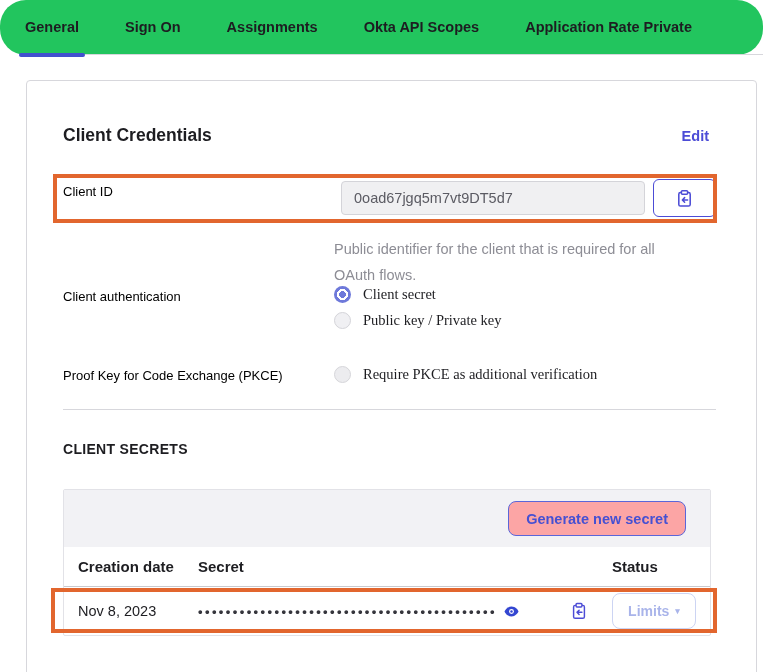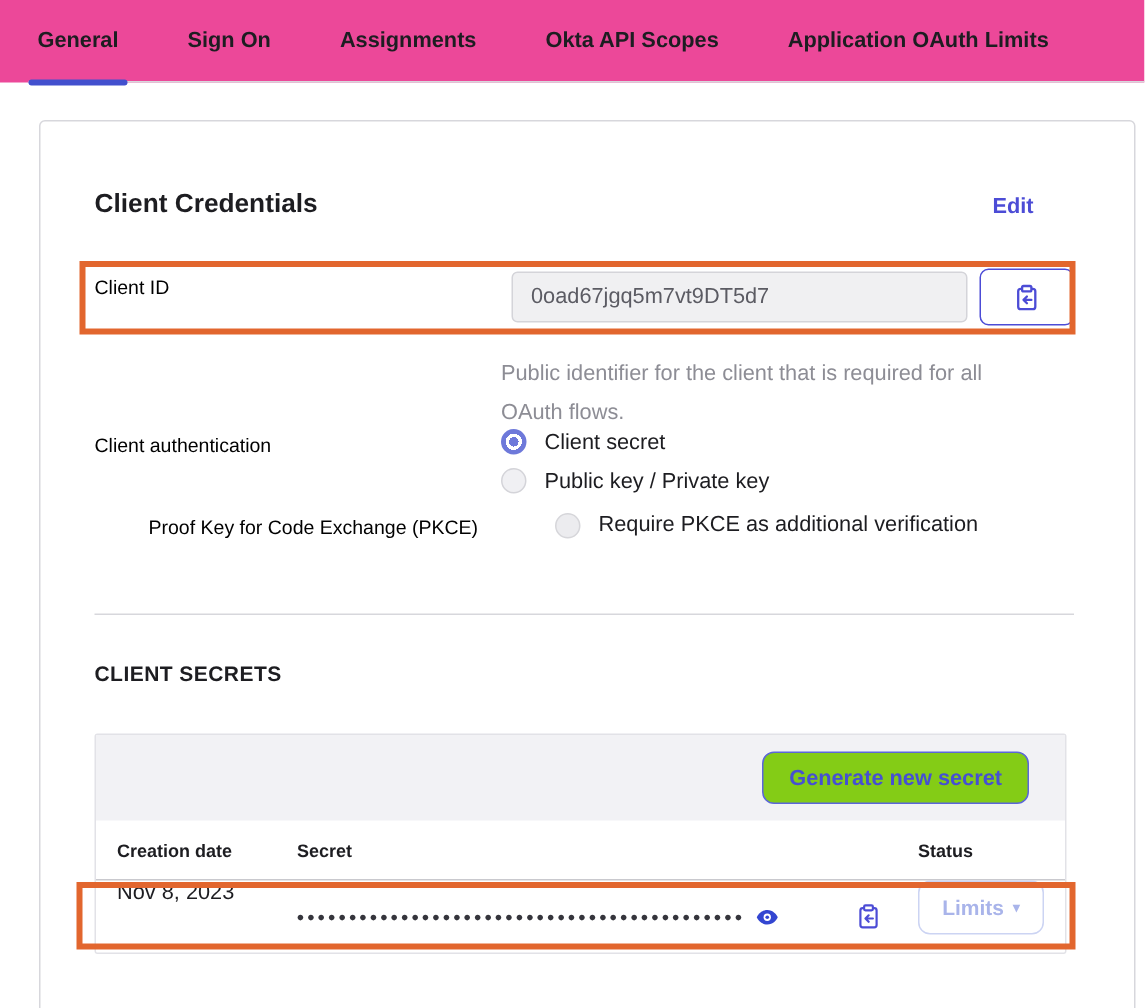--- a/index.html
+++ b/index.html
@@ -3,43 +3,43 @@
 <meta charset="utf-8">
 <style>
   * { box-sizing: border-box; margin: 0; padding: 0; }
   html,body { width:763px; height:672px; }
   body {
     font-family: "Liberation Sans", sans-serif;
     color:#1d1d21; background:#fff; overflow:hidden; position:relative;
   }
 
   
-  .tabbar { position:absolute; top:0; left:0; right:0; height:55px; background:#ec4899; }
+  .tabbar { position:absolute; top:0; left:0; right:0; height:55px; background:#22c55e;border-radius:26px; }
   .tabbar-inner {
     position:absolute; left:19px; right:0; top:0; height:55px;
     display:flex; gap:34px; align-items:center; border-bottom:1px solid #d7d7dc;
   }
   .tab {
     position:relative; height:55px; display:flex; align-items:center;
     padding:0 6px; font-size:14.5px; font-weight:700; color:#1d1d21; cursor:pointer; white-space:nowrap;
   }
   .tab.active::after {
     content:""; position:absolute; left:0; right:0; bottom:-2px; height:4px;
     background:#4250ce; border-radius:2px;
   }
 
   
   .card {
     position:absolute; left:26px; top:80px; width:731px; height:640px;
     background:#fff; border:1px solid #d7d7dc; border-radius:4px;
   }
 
   .cc-header {
-    position:absolute; left:36px; right:67px; top:44px;
-    display:flex; justify-content:space-between; align-items:flex-end;
+    position:absolute; left:36px; right:47px; top:44px;
+    display:flex; justify-content:space-between; align-items:center;
   }
   .cc-title { font-size:17.5px; font-weight:700; color:#1d1d21; }
   .edit-link { font-size:14.5px; font-weight:700; color:#4c4cd6; cursor:pointer; text-decoration:none; }
 
   .form-row { position:absolute; left:36px; right:40px; display:flex; }
   .form-label { width:271px; font-size:13px; color:#000000; padding-top:3px; }
 
   
   .row-clientid { top:100px; }
   .field-group { display:flex; align-items:flex-start; }
@@ -55,67 +55,67 @@
   }
   .help-text {
     position:absolute; left:307px; top:155px; width:330px;
     font-size:14.5px; line-height:26px; color:#8d8d95;
   }
 
   
   .row-auth { top:205px; }
   .option-stack { display:flex; flex-direction:column; gap:9px; }
   .option { display:flex; align-items:center; gap:12px; cursor:pointer; }
-  .option-label { font-size:14.5px; color:#1d1d21; }
+  .option-label { font-size:14.5px; color:#1d1d21;font-family:Liberation Serif, serif; }
   .radio {
     width:17px; height:17px; border-radius:50%; flex:none;
     background:#f0f0f3; border:1px solid #d4d4d9;
   }
   .radio.selected {
     border:none;
     background:radial-gradient(circle, #6e79da 0 3.2px, #ffffff 3.2px 5.4px, #6e79da 5.4px 9px);
   }
   .checkbox {
     width:17px; height:17px; border-radius:50%; flex:none;
     background:#ececef; border:1px solid #d6d6da;
   }
 
   
-  .row-pkce { top:260px;margin-left:36px; }
+  .row-pkce { top:284px; }
 
   .divider { position:absolute; left:36px; right:40px; top:328px; border-top:1px solid #d7d7dc; }
 
   .secrets-title {
     position:absolute; left:36px; top:360px;
     font-size:14px; font-weight:700; letter-spacing:.3px; color:#1d1d21;
   }
 
   
   .table {
     position:absolute; left:36px; top:408px; width:648px;
     border:1px solid #e2e2e7; border-radius:2px; background:#fff;
   }
   .table-toolbar {
     height:57px; background:#f2f2f5;
     display:flex; align-items:center; justify-content:flex-end; padding-right:24px;
   }
   .generate-btn {
-    height:35px; padding:0 17px; background:#84cc16; border:1px solid #5b66d9;
+    height:35px; padding:0 17px; background:#fca5a5; border:1px solid #5b66d9;
     border-radius:8px; color:#4650d2; font-family:"Liberation Sans",sans-serif;
     font-size:14.5px; font-weight:700; cursor:pointer;
   }
   .table-head {
     height:40px; display:flex; align-items:center; padding-left:14px;
-    font-size:12px; font-weight:700; color:#1d1d21; border-bottom:1px solid #c9c9ce;
+    font-size:15px; font-weight:700; color:#1d1d21; border-bottom:1px solid #c9c9ce;
   }
   .col-date { width:120px; }
   .col-secret { flex:1; }
   .col-status { width:98px; }
   .table-row {
-    height:48px; display:flex; padding-left:14px; font-size:14.5px;
+    height:48px; display:flex; align-items:center; padding-left:14px; font-size:14.5px;
   }
   .cell-date { width:120px; color:#1d1d21; }
   .cell-secret { flex:1; display:flex; align-items:center; }
   .dots {
     font-size:13px; font-weight:700; letter-spacing:2.4px; color:#35353c; white-space:nowrap;
   }
   .eye-btn { margin-left:6px; display:flex; align-items:center; cursor:pointer; }
   .copy-inline { margin-left:auto; margin-right:24px; display:flex; align-items:center; cursor:pointer; }
   .status-cell { width:98px; }
   .status-btn {
@@ -141,21 +141,21 @@
     <div class="tab">
         <span>Sign On</span>
       </div>
     <div class="tab">
         <span>Assignments</span>
       </div>
     <div class="tab">
         <span>Okta API Scopes</span>
       </div>
     <div class="tab">
-        <span>Application OAuth Limits</span>
+        <span>Application Rate Private</span>
       </div>
   </div>
 </nav>
 
 <section class="card">
 
   <div class="cc-header">
     <h2 class="cc-title">Client Credentials</h2>
     <a class="edit-link">Edit</a>
   </div>

